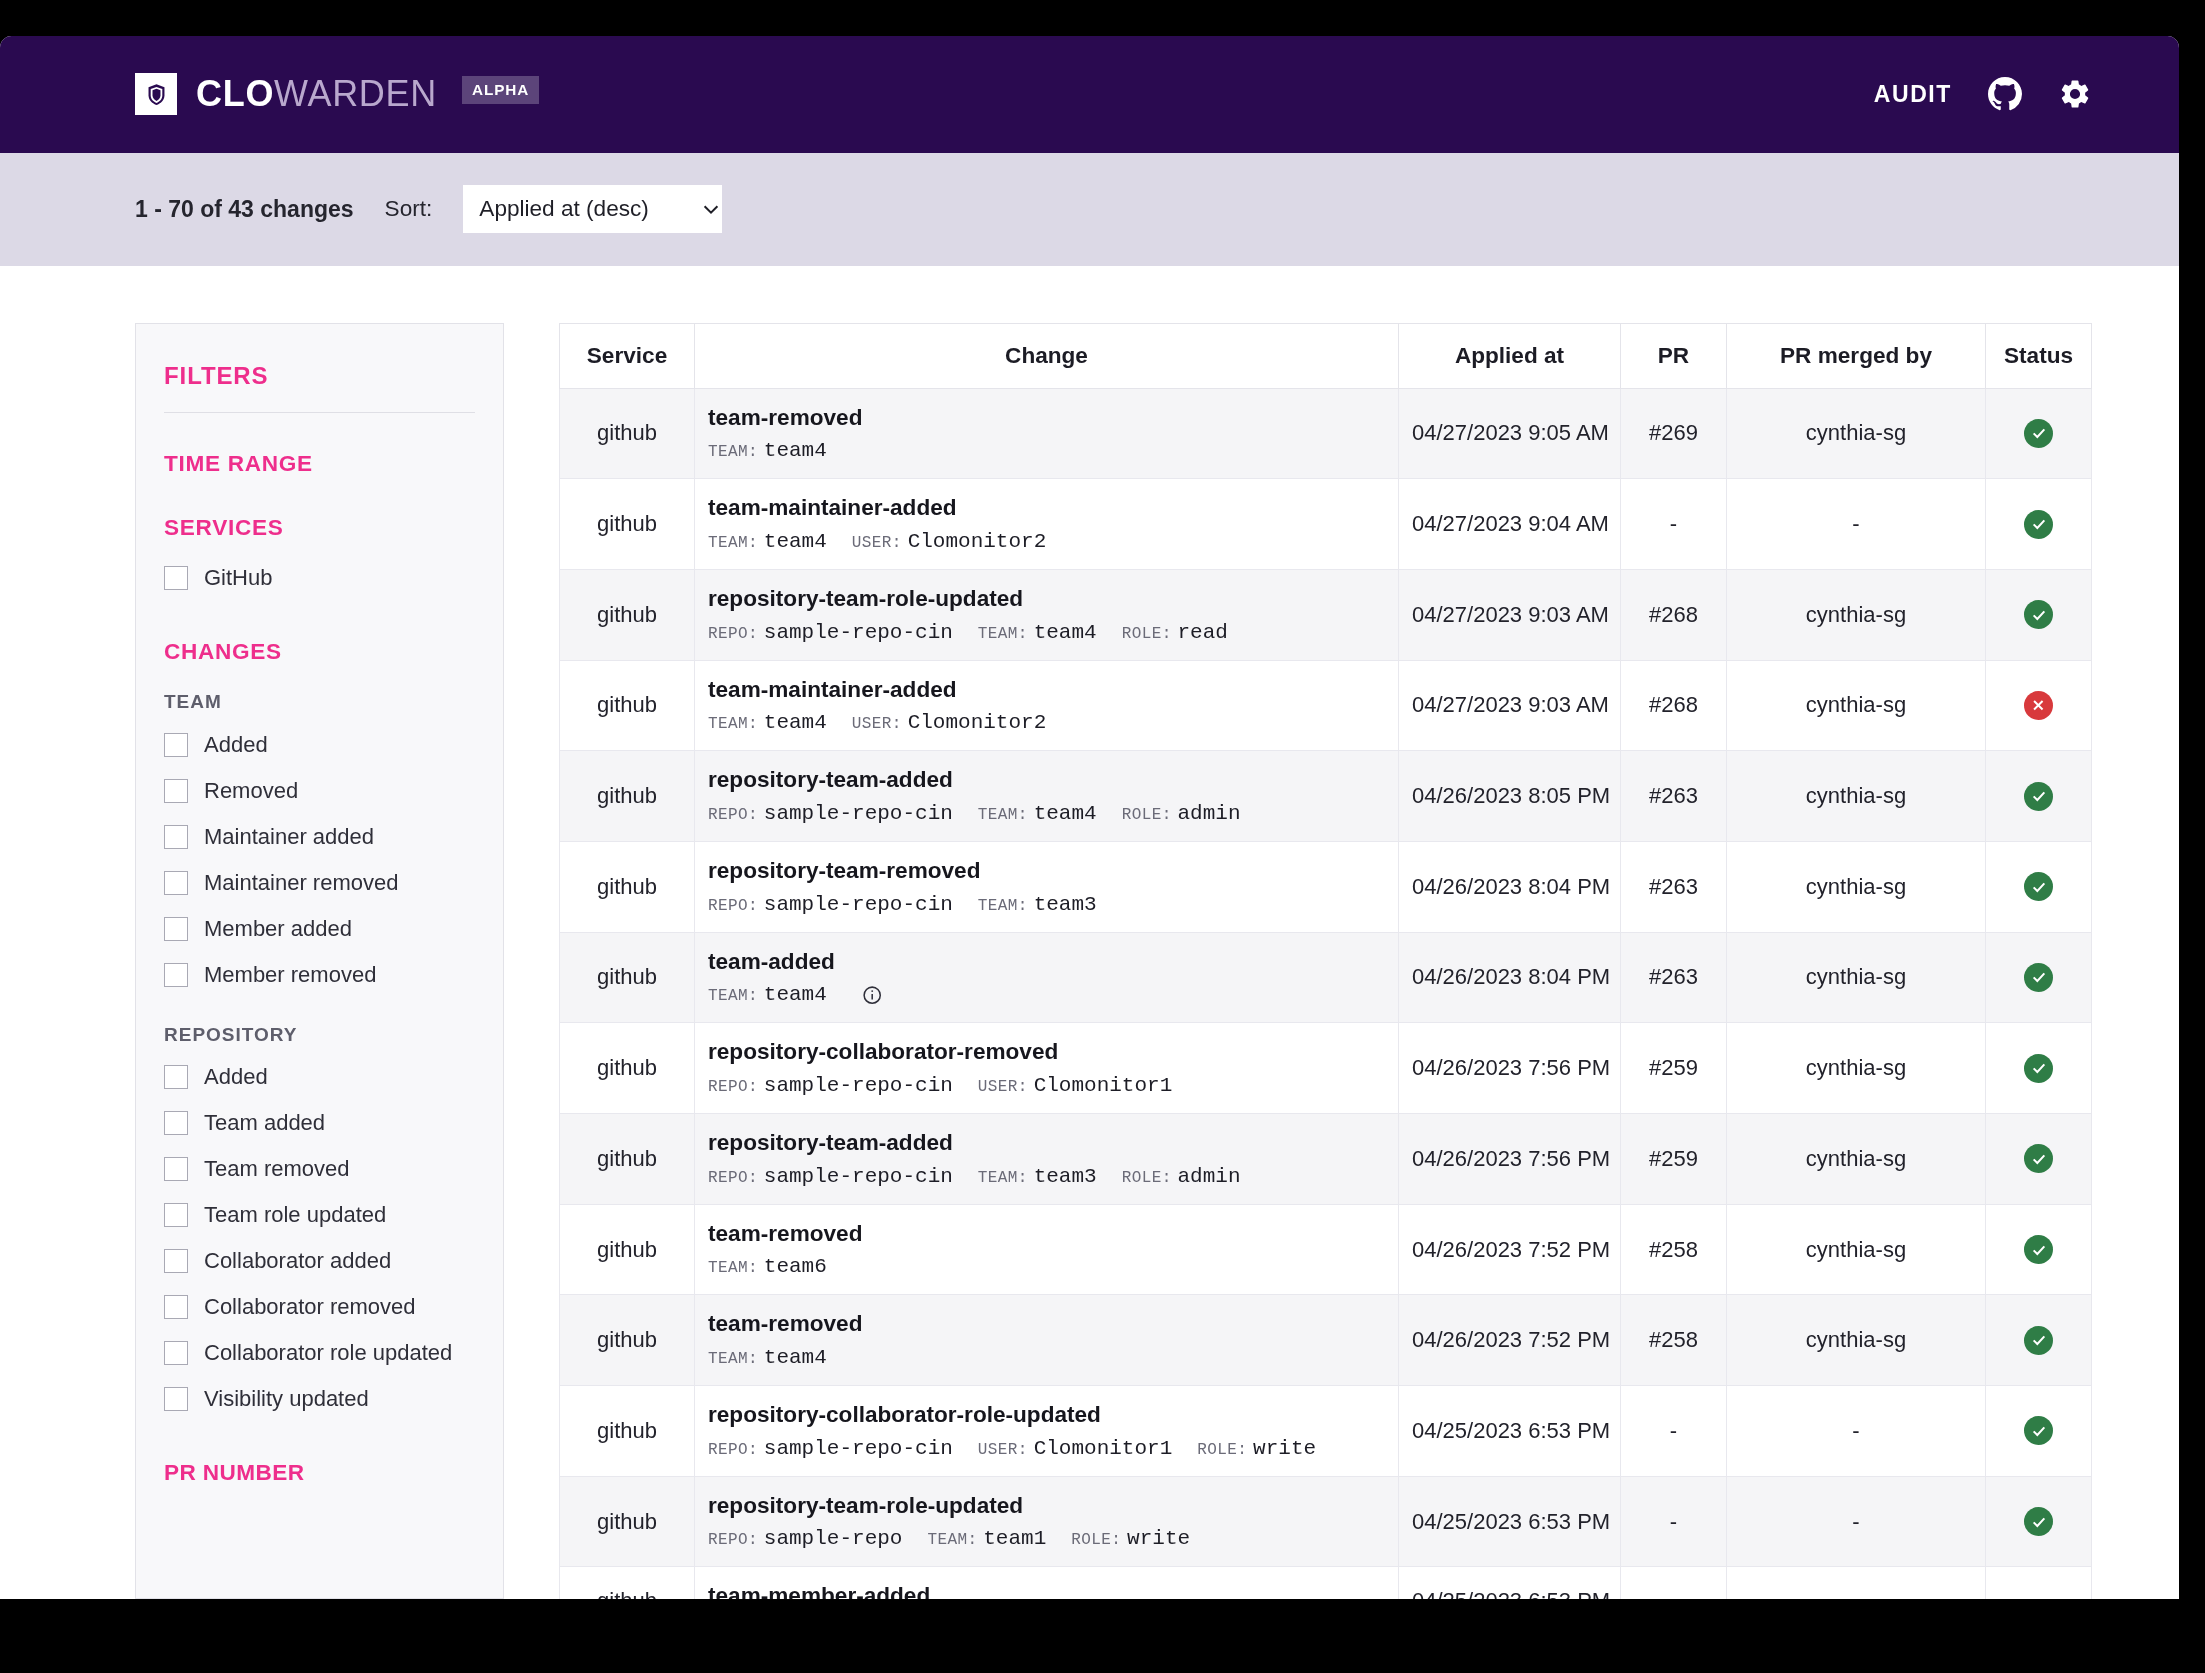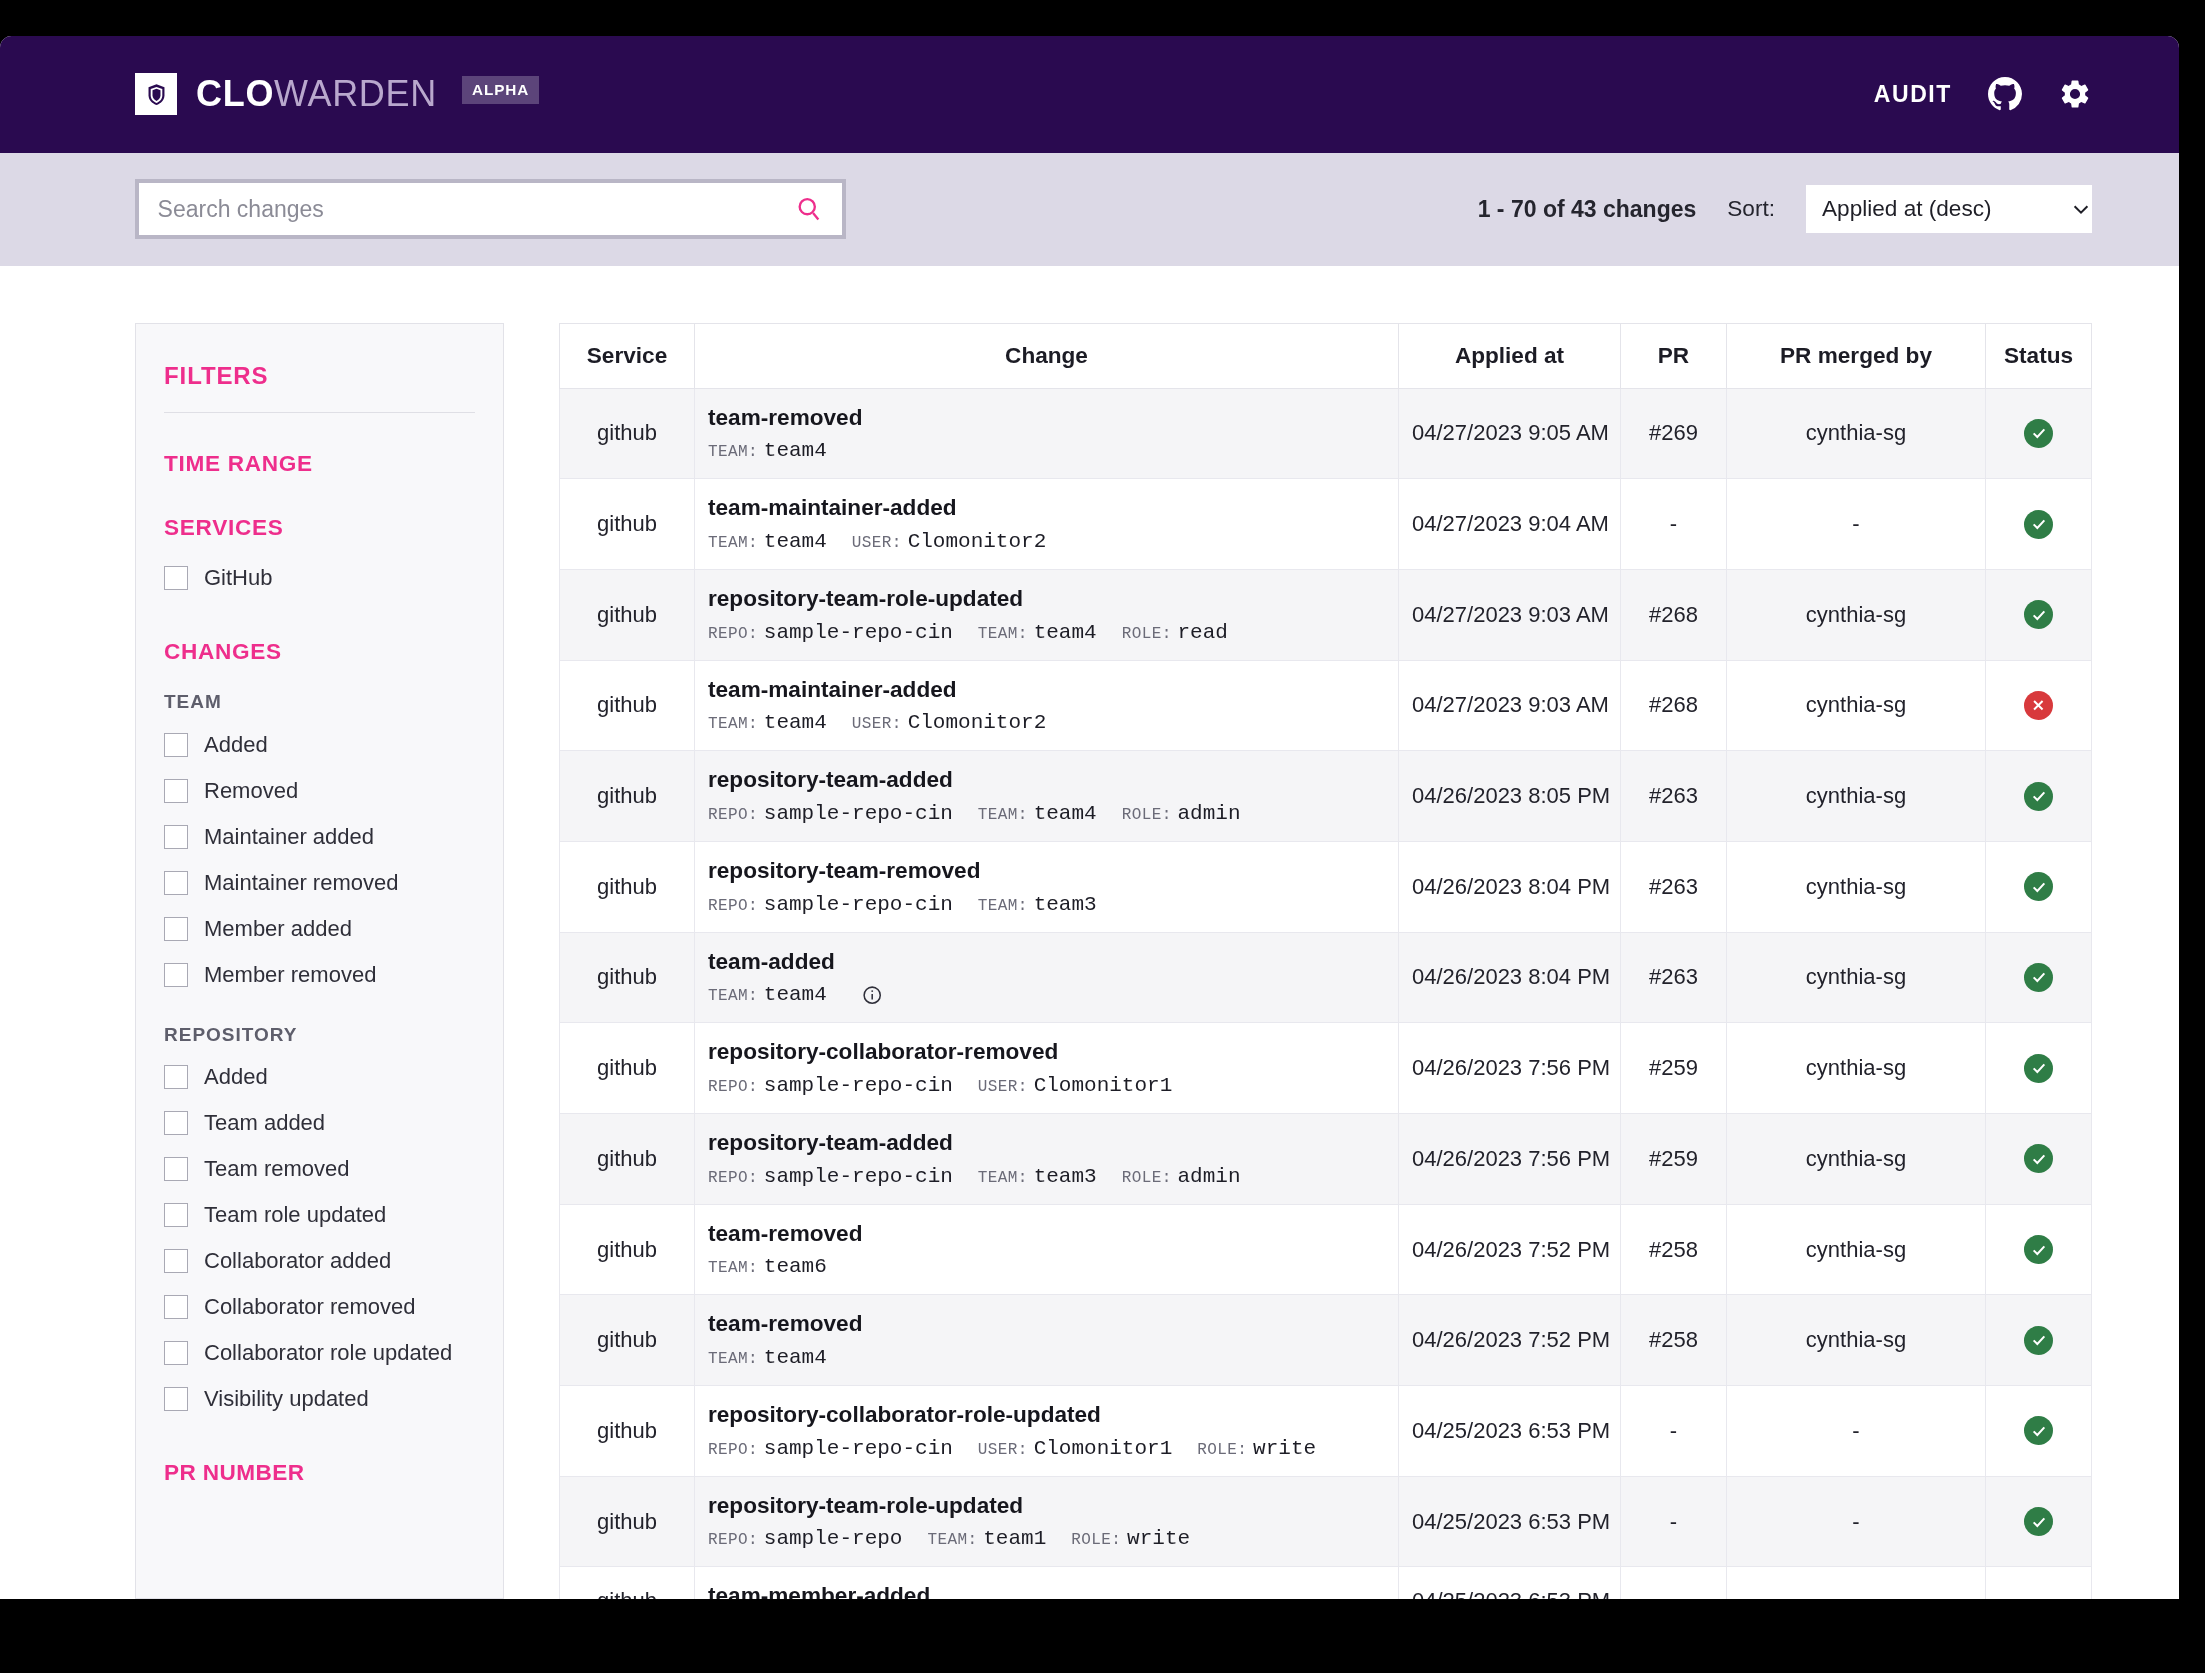--- a/index.html
+++ b/index.html
@@ -103,21 +103,21 @@
 
   .subbar-right { display: flex; align-items: center; gap: 31px; }
   .count-text {
     font-size: 23px;
     font-weight: 700;
     color: #25252e;
     white-space: nowrap;
   }
   .sort-label { font-size: 22.6px; color: #25252e; }
   .sort-select {
-    width: 286px; height: 48px;
+    width: 259px; height: 48px;
     background: #ffffff;
     border: none;
     display: flex; align-items: center;
     justify-content: space-between;
     padding: 0 0 0 16px;
     font-size: 22.6px;
     color: #1f1f27;
     cursor: pointer;
   }
   .chev { display: flex; }
@@ -339,31 +339,20 @@
       </span>
       <span class="nav-icon">
         <svg width="34" height="34" viewBox="0 0 24 24">
             <path d="M19.14 12.94a7.07 7.07 0 0 0 .05-.94 7.07 7.07 0 0 0-.06-.94l2.03-1.58a.49.49 0 0 0 .12-.61l-1.92-3.32a.49.49 0 0 0-.59-.22l-2.39.96a7.03 7.03 0 0 0-1.62-.94l-.36-2.54a.49.49 0 0 0-.48-.41h-3.84a.49.49 0 0 0-.48.41l-.36 2.54c-.59.24-1.13.56-1.62.94l-2.39-.96a.49.49 0 0 0-.59.22L2.74 8.87a.49.49 0 0 0 .12.61l2.03 1.58a7.6 7.6 0 0 0-.06.94c0 .32.02.63.06.94l-2.03 1.58a.49.49 0 0 0-.12.61l1.92 3.32c.12.21.37.29.59.22l2.39-.96c.5.38 1.03.7 1.62.94l.36 2.54c.04.24.24.41.48.41h3.84c.24 0 .44-.17.48-.41l.36-2.54c.59-.24 1.13-.56 1.62-.94l2.39.96c.22.08.47 0 .59-.22l1.92-3.32a.49.49 0 0 0-.12-.61l-2.03-1.58zM12 15.6A3.6 3.6 0 1 1 12 8.4a3.6 3.6 0 0 1 0 7.2z"></path>
           </svg>
       </span>
     </div>
   </div>
 
   <div class="subbar">
-    <div class="search-wrap">
-      <div class="search-box">
-        <input type="text" placeholder="Search changes" style="">
-        <span class="search-icon">
-          <svg width="28" height="28" viewBox="0 0 24 24" fill="none" stroke="#ee2e8c" stroke-width="2">
-              <circle cx="10.5" cy="10" r="6.5"></circle>
-              <line x1="15.5" y1="15.5" x2="20" y2="21"></line>
-            </svg>
-        </span>
-      </div>
-    </div>
     <div class="subbar-right">
       <span class="count-text">1 - 70  of  43  changes</span>
       <span class="sort-label">Sort:</span>
       <div class="sort-select">
         <span>Applied at (desc)</span>
         <span class="chev">
           <svg width="22" height="22" viewBox="0 0 24 24" fill="none" stroke="#1f1f27" stroke-width="2.2">
               <polyline points="5,9 12,16 19,9"></polyline>
             </svg>
         </span>

